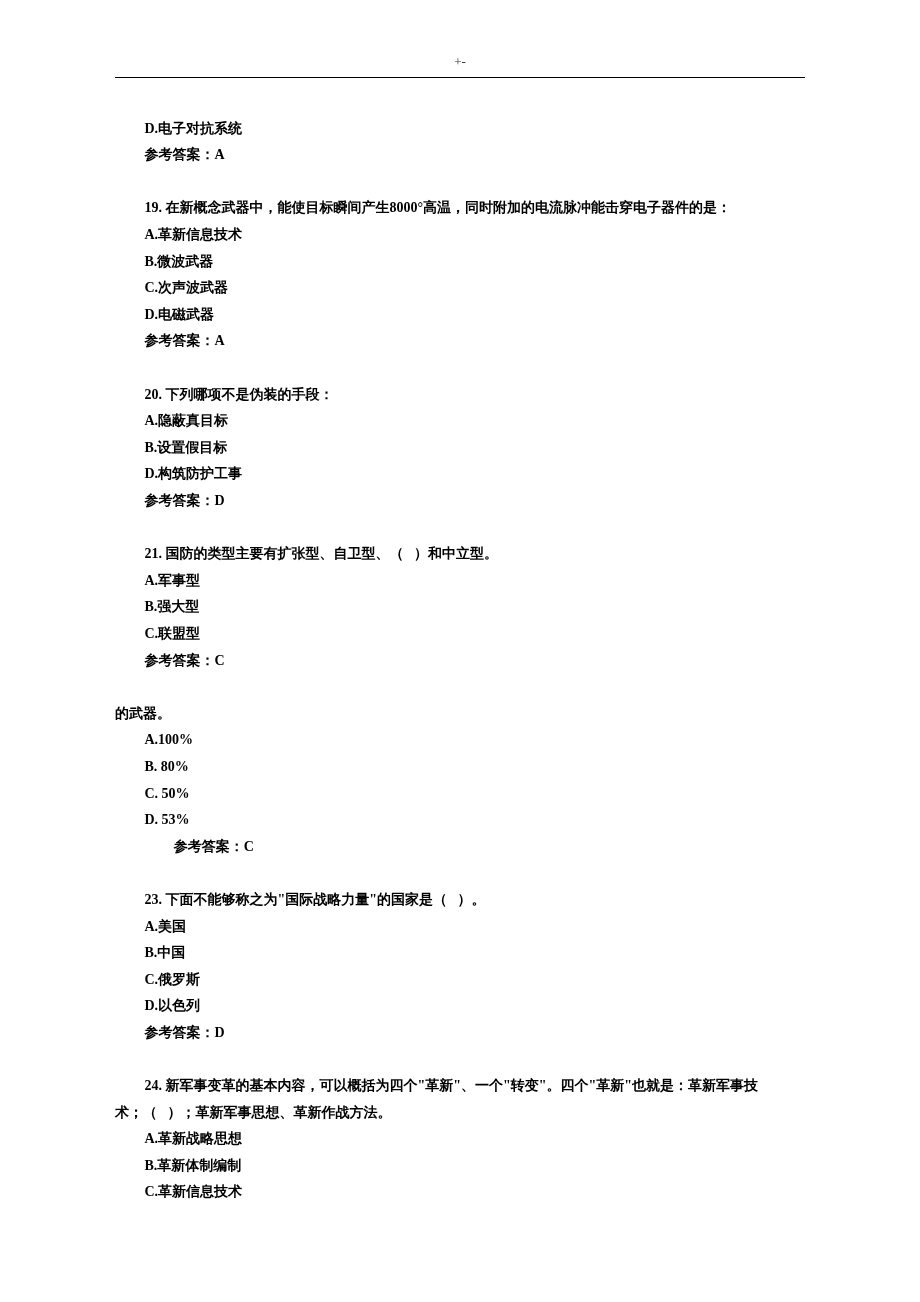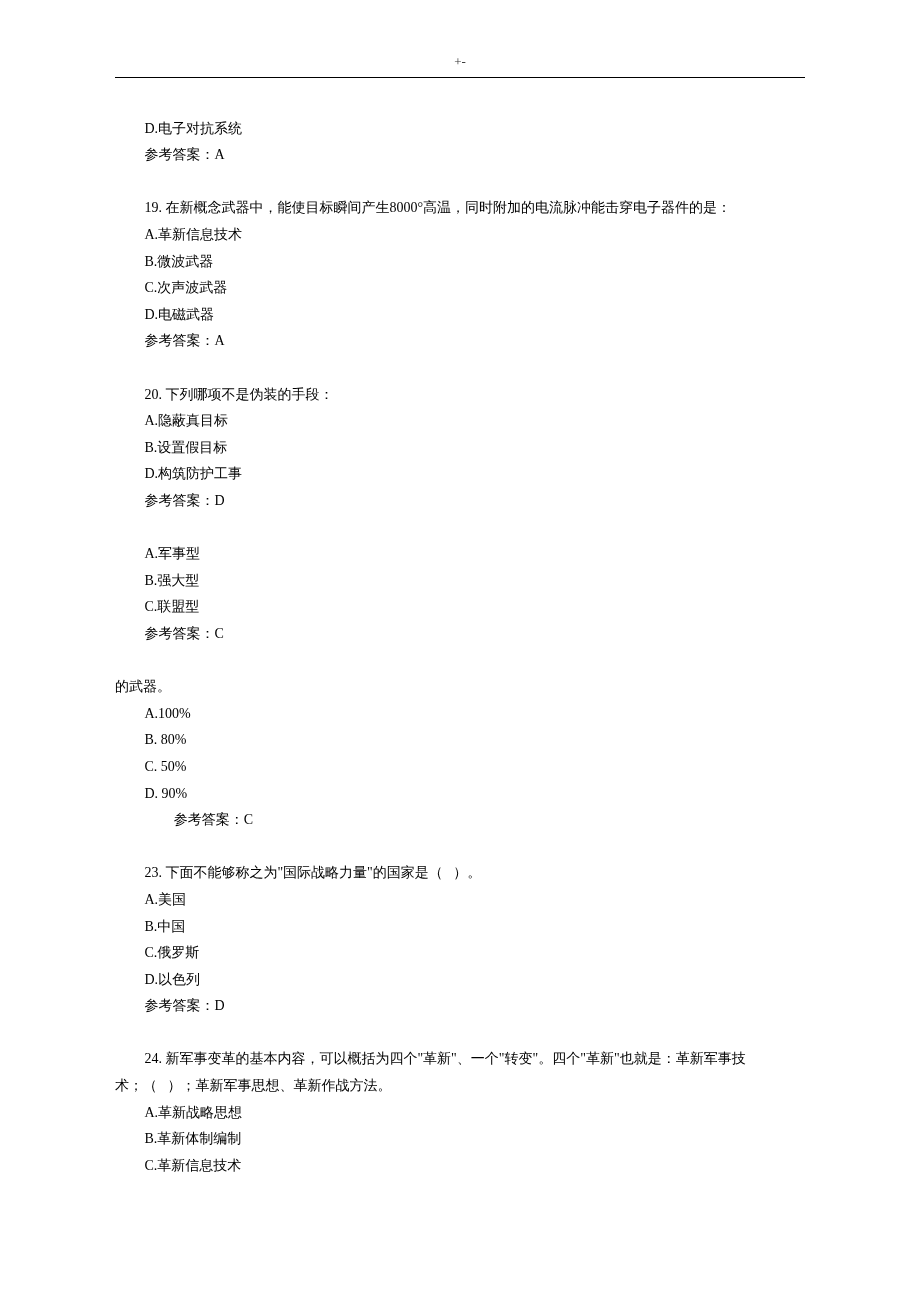--- a/index.html
+++ b/index.html
@@ -25,21 +25,21 @@
     }
     .content {
       padding: 0 115px;
     }
     .line {
       white-space: pre-wrap;
     }
     .indent1 { padding-left: 2.1em; }
     .indent2 { padding-left: 4.2em; }
     .blank { height: 1.9em; }
-    .q-block { margin-bottom: 0; }
+    .q-block { margin-bottom: 0; font-weight: bold; }
   </style>
 </head>
 <body>
 
 <div class="header-mark">+-</div>
 <hr class="header-rule">
 
 <div class="content">
 
   <div class="q-block">
@@ -64,34 +64,35 @@
     <div class="line indent1">20. 下列哪项不是伪装的手段：</div>
     <div class="line indent1">A.隐蔽真目标</div>
     <div class="line indent1">B.设置假目标</div>
     <div class="line indent1">D.构筑防护工事</div>
     <div class="line indent1">参考答案：D</div>
   </div>
 
   <div class="blank"></div>
 
   <div class="q-block">
+    <div class="line indent1">21. 国防的类型主要有扩张型、自卫型、（   ）和中立型。</div>
     <div class="line indent1">A.军事型</div>
     <div class="line indent1">B.强大型</div>
     <div class="line indent1">C.联盟型</div>
     <div class="line indent1">参考答案：C</div>
   </div>
 
   <div class="blank"></div>
 
   <div class="q-block">
     <div class="line">的武器。</div>
     <div class="line indent1">A.100%</div>
     <div class="line indent1">B. 80%</div>
     <div class="line indent1">C. 50%</div>
-    <div class="line indent1">D. 90%</div>
+    <div class="line indent1">D. 53%</div>
     <div class="line indent2">参考答案：C</div>
   </div>
 
   <div class="blank"></div>
 
   <div class="q-block">
     <div class="line indent1">23. 下面不能够称之为"国际战略力量"的国家是（   ）。</div>
     <div class="line indent1">A.美国</div>
     <div class="line indent1">B.中国</div>
     <div class="line indent1">C.俄罗斯</div>

